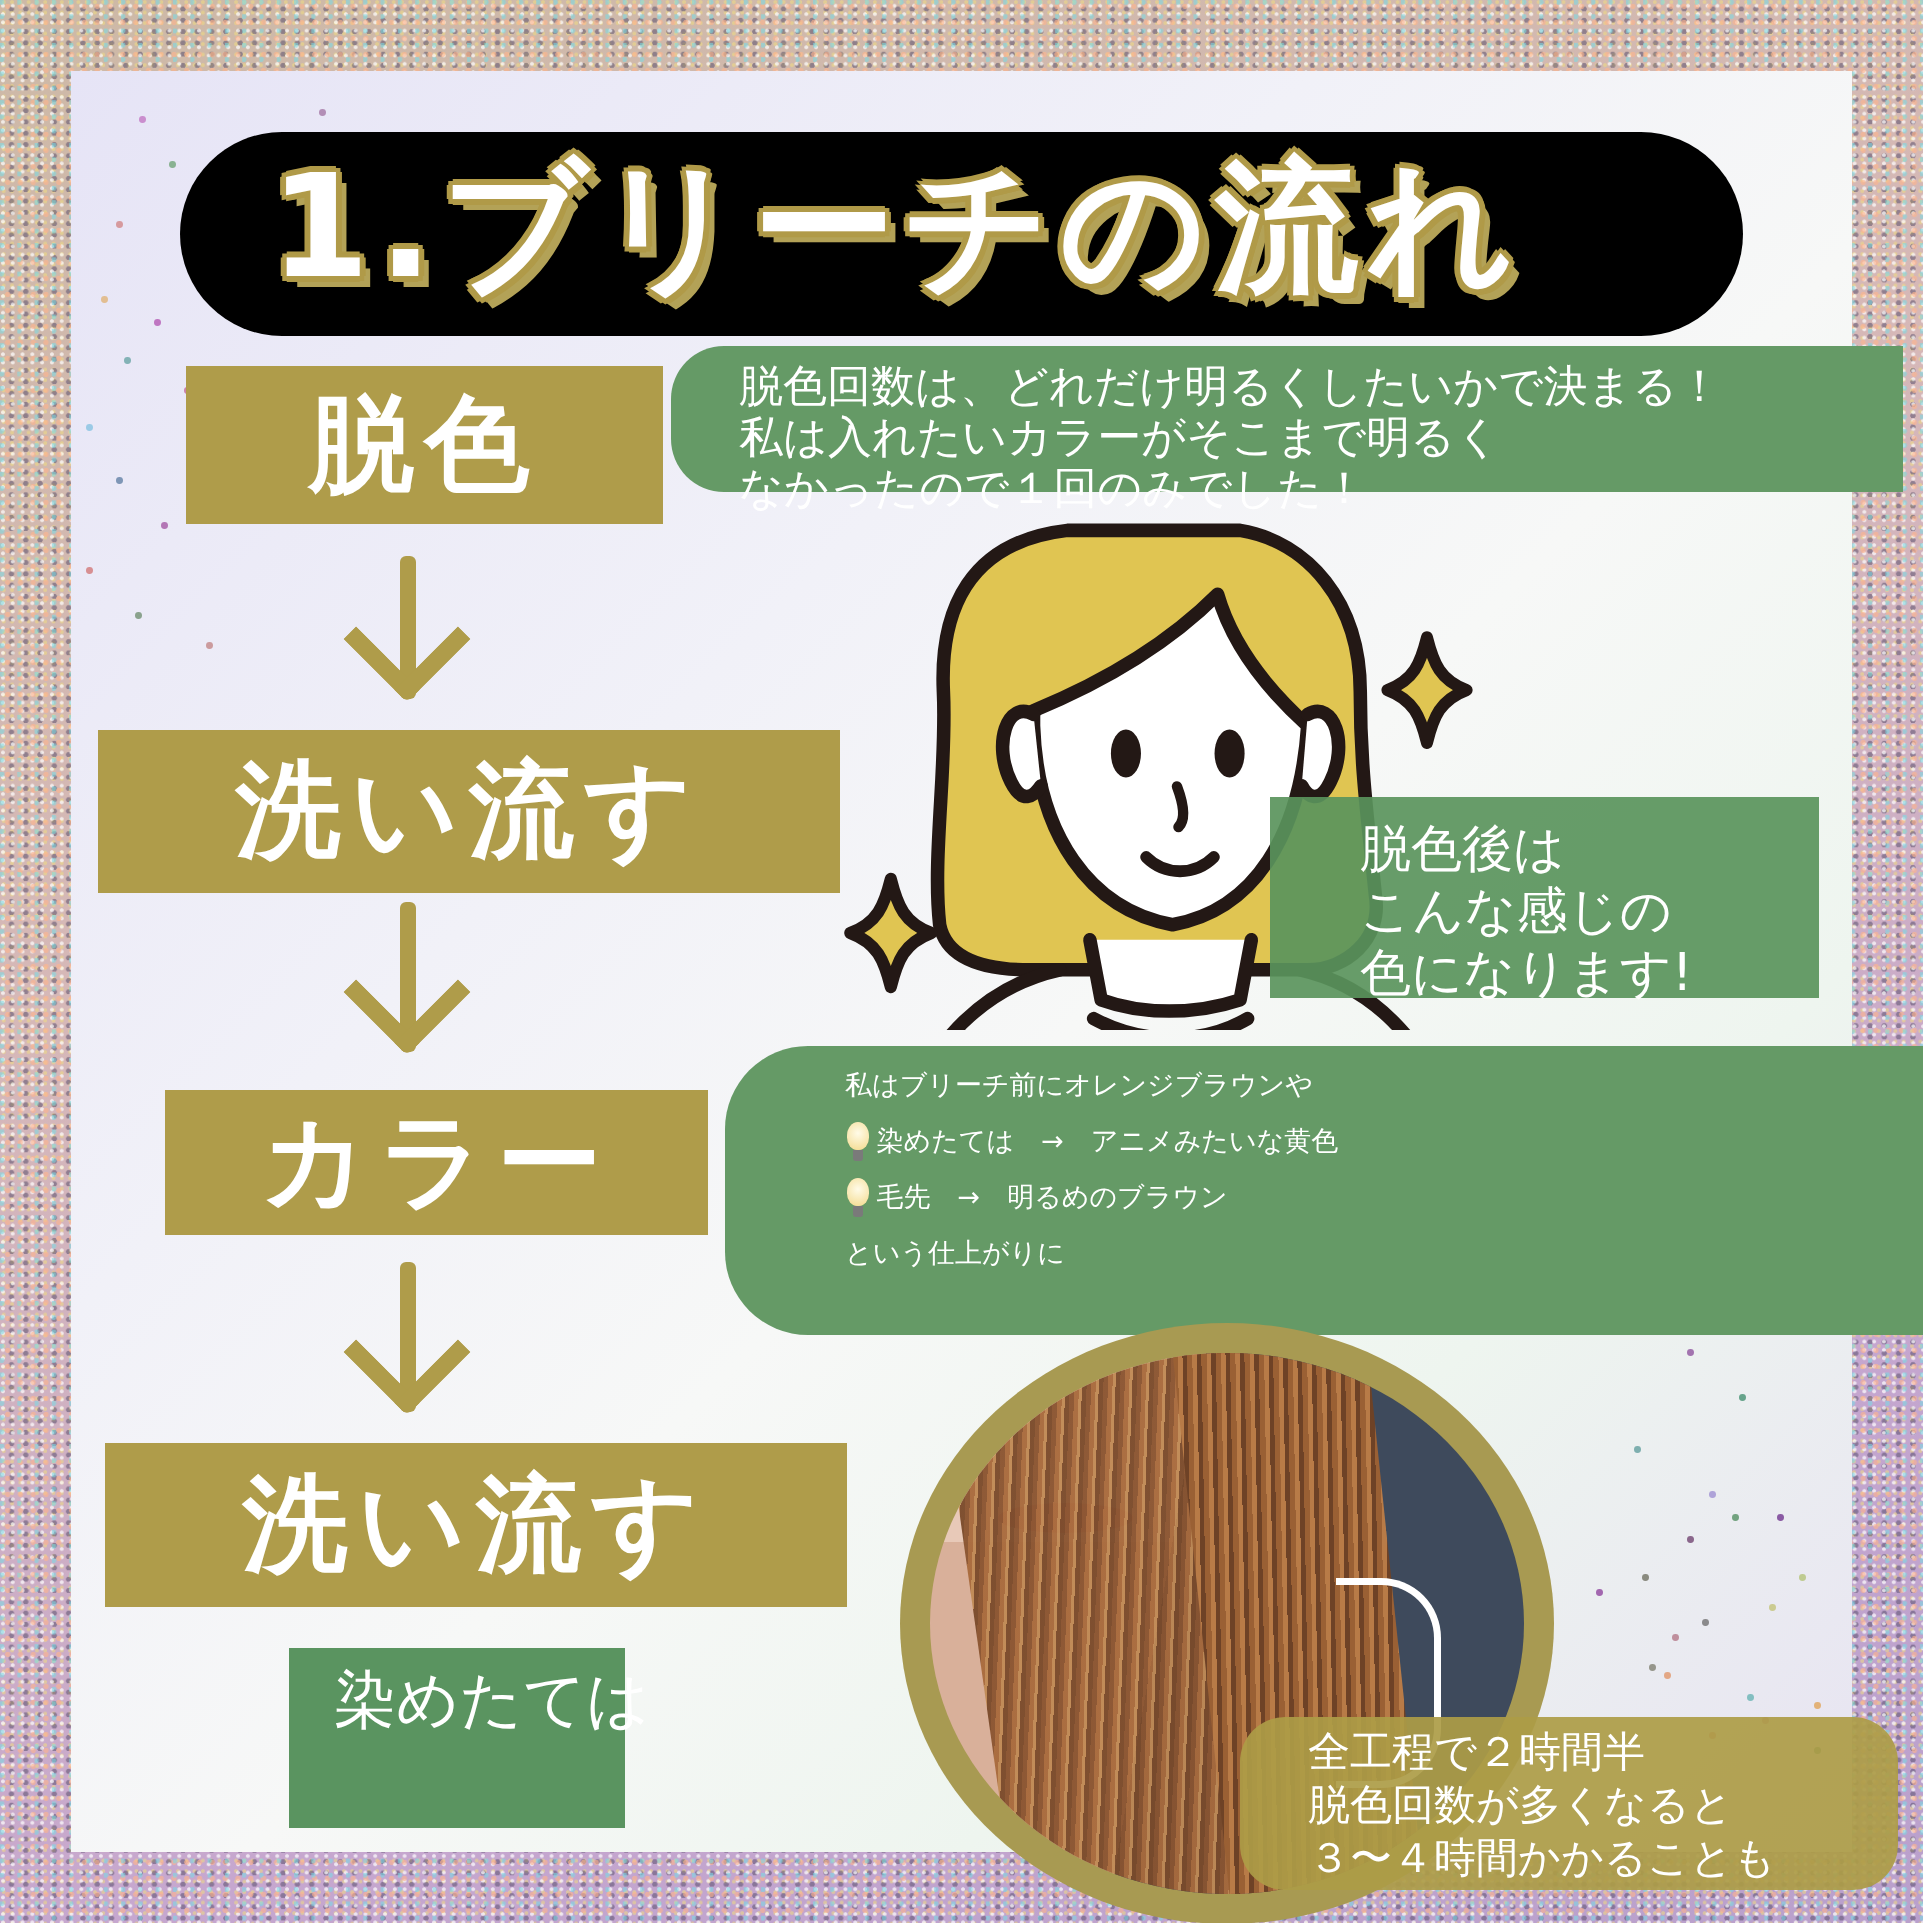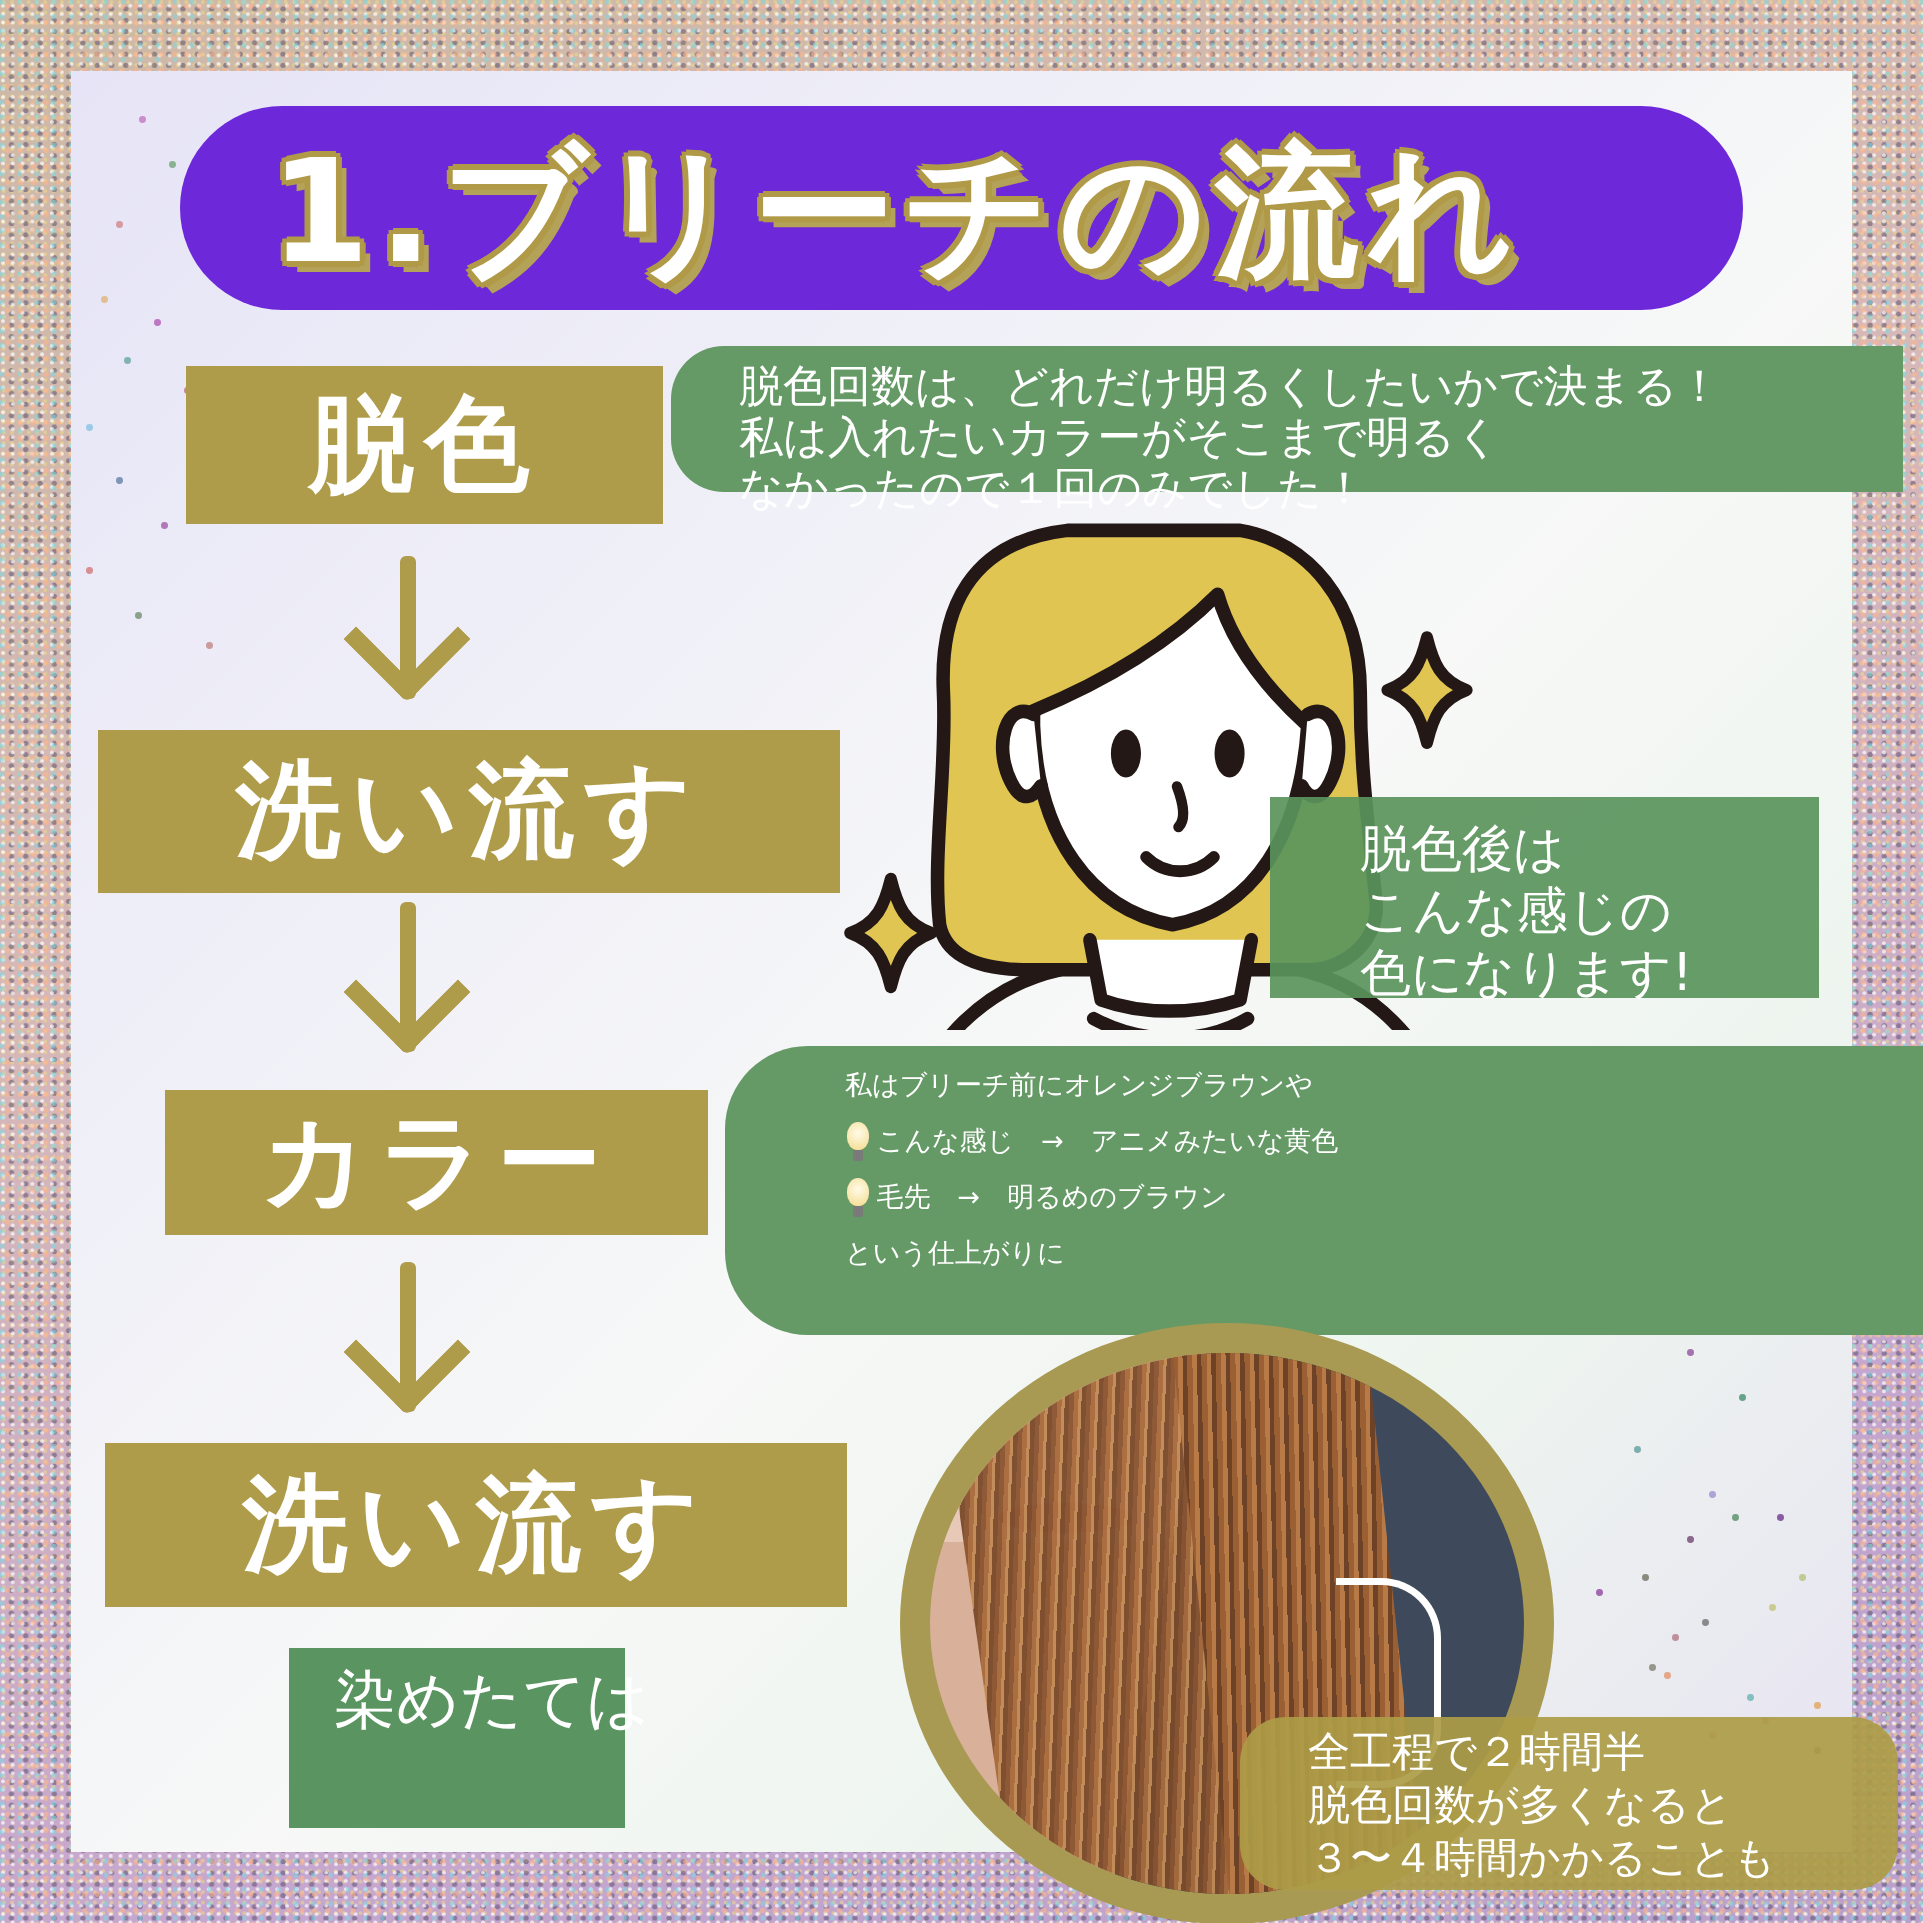--- a/index.html
+++ b/index.html
@@ -16,23 +16,23 @@
         linear-gradient(160deg, #cdb9a6 0%, #d6b8b8 40%, #c6a7cf 75%, #b9a0cc 100%);
     }
     .panel {
       position: absolute; left: 71px; top: 71px; width: 1781px; height: 1781px;
       background: linear-gradient(135deg, #e6e4f6 0%, #f1f1f8 35%, #f7f8f7 55%, #eef5ef 75%, #e7e3f2 100%);
     }
     .sparkles { position: absolute; inset: 0; pointer-events: none; }
     .dot { position: absolute; width: 6.8px; height: 6.8px; border-radius: 50%; opacity: 0.75; }
 
     .title-pill {
-      position: absolute; left: 180px; top: 106px; width: 1563px; height: 204px;
-      background: #6d28d9; border-radius: 102px;
-      display: flex; align-items: flex-end; justify-content: flex-start; padding-left: 90px;
+      position: absolute; left: 180px; top: 132px; width: 1563px; height: 204px;
+      background: #000000; border-radius: 102px;
+      display: flex; align-items: flex-start; justify-content: flex-start; padding-left: 90px;
     }
     .title-text {
       font-family: "DejaVu Sans", sans-serif; font-weight: bold;
       font-size: 143px; color: #ffffff; letter-spacing: 9px;
       text-shadow:
         -4.5px -4.5px 0 #b09a48, 4.5px -4.5px 0 #b09a48, -4.5px 4.5px 0 #b09a48, 4.5px 4.5px 0 #b09a48,
         0 -6px 0 #b09a48, 0 6px 0 #b09a48, -6px 0 0 #b09a48, 6px 0 0 #b09a48,
         10.5px 10.5px 0 #b3a257;
     }
 
@@ -202,21 +202,21 @@
   <span class="note-line">こんな感じの</span>
   <span class="note-line">色になります!</span>
 </div>
 
 <div class="note" style="left:725px;top:1046px;width:1199px;height:289px;border-radius:83px 0 0 83px;padding:10.5px 0 0 120px;font-size:27px;line-height:56px;">
   <span class="note-line">私はブリーチ前にオレンジブラウンや</span>
   <span class="note-line">
     <span style="display:inline-block;width:25.6px;height:41px;vertical-align:middle;position:relative;margin-right:6px;">
       <span style="position:absolute;left:1.5px;top:0;width:22.5px;height:28.6px;border-radius:50% 50% 45% 45%;background:radial-gradient(circle at 50% 40%,#fffbe8,#f3d98a);"></span>
       <span style="position:absolute;left:7.5px;top:28.6px;width:10.5px;height:10.5px;background:#7a7a7a;border-radius:0 0 3px 3px;"></span>
-    </span><span>こんな感じ　→　アニメみたいな黄色</span>
+    </span><span>染めたては　→　アニメみたいな黄色</span>
   </span>
   <span class="note-line">
     <span style="display:inline-block;width:25.6px;height:41px;vertical-align:middle;position:relative;margin-right:6px;">
       <span style="position:absolute;left:1.5px;top:0;width:22.5px;height:28.6px;border-radius:50% 50% 45% 45%;background:radial-gradient(circle at 50% 40%,#fffbe8,#f3d98a);"></span>
       <span style="position:absolute;left:7.5px;top:28.6px;width:10.5px;height:10.5px;background:#7a7a7a;border-radius:0 0 3px 3px;"></span>
     </span><span>毛先　→　明るめのブラウン</span>
   </span>
   <span class="note-line">という仕上がりに</span>
 </div>
 

